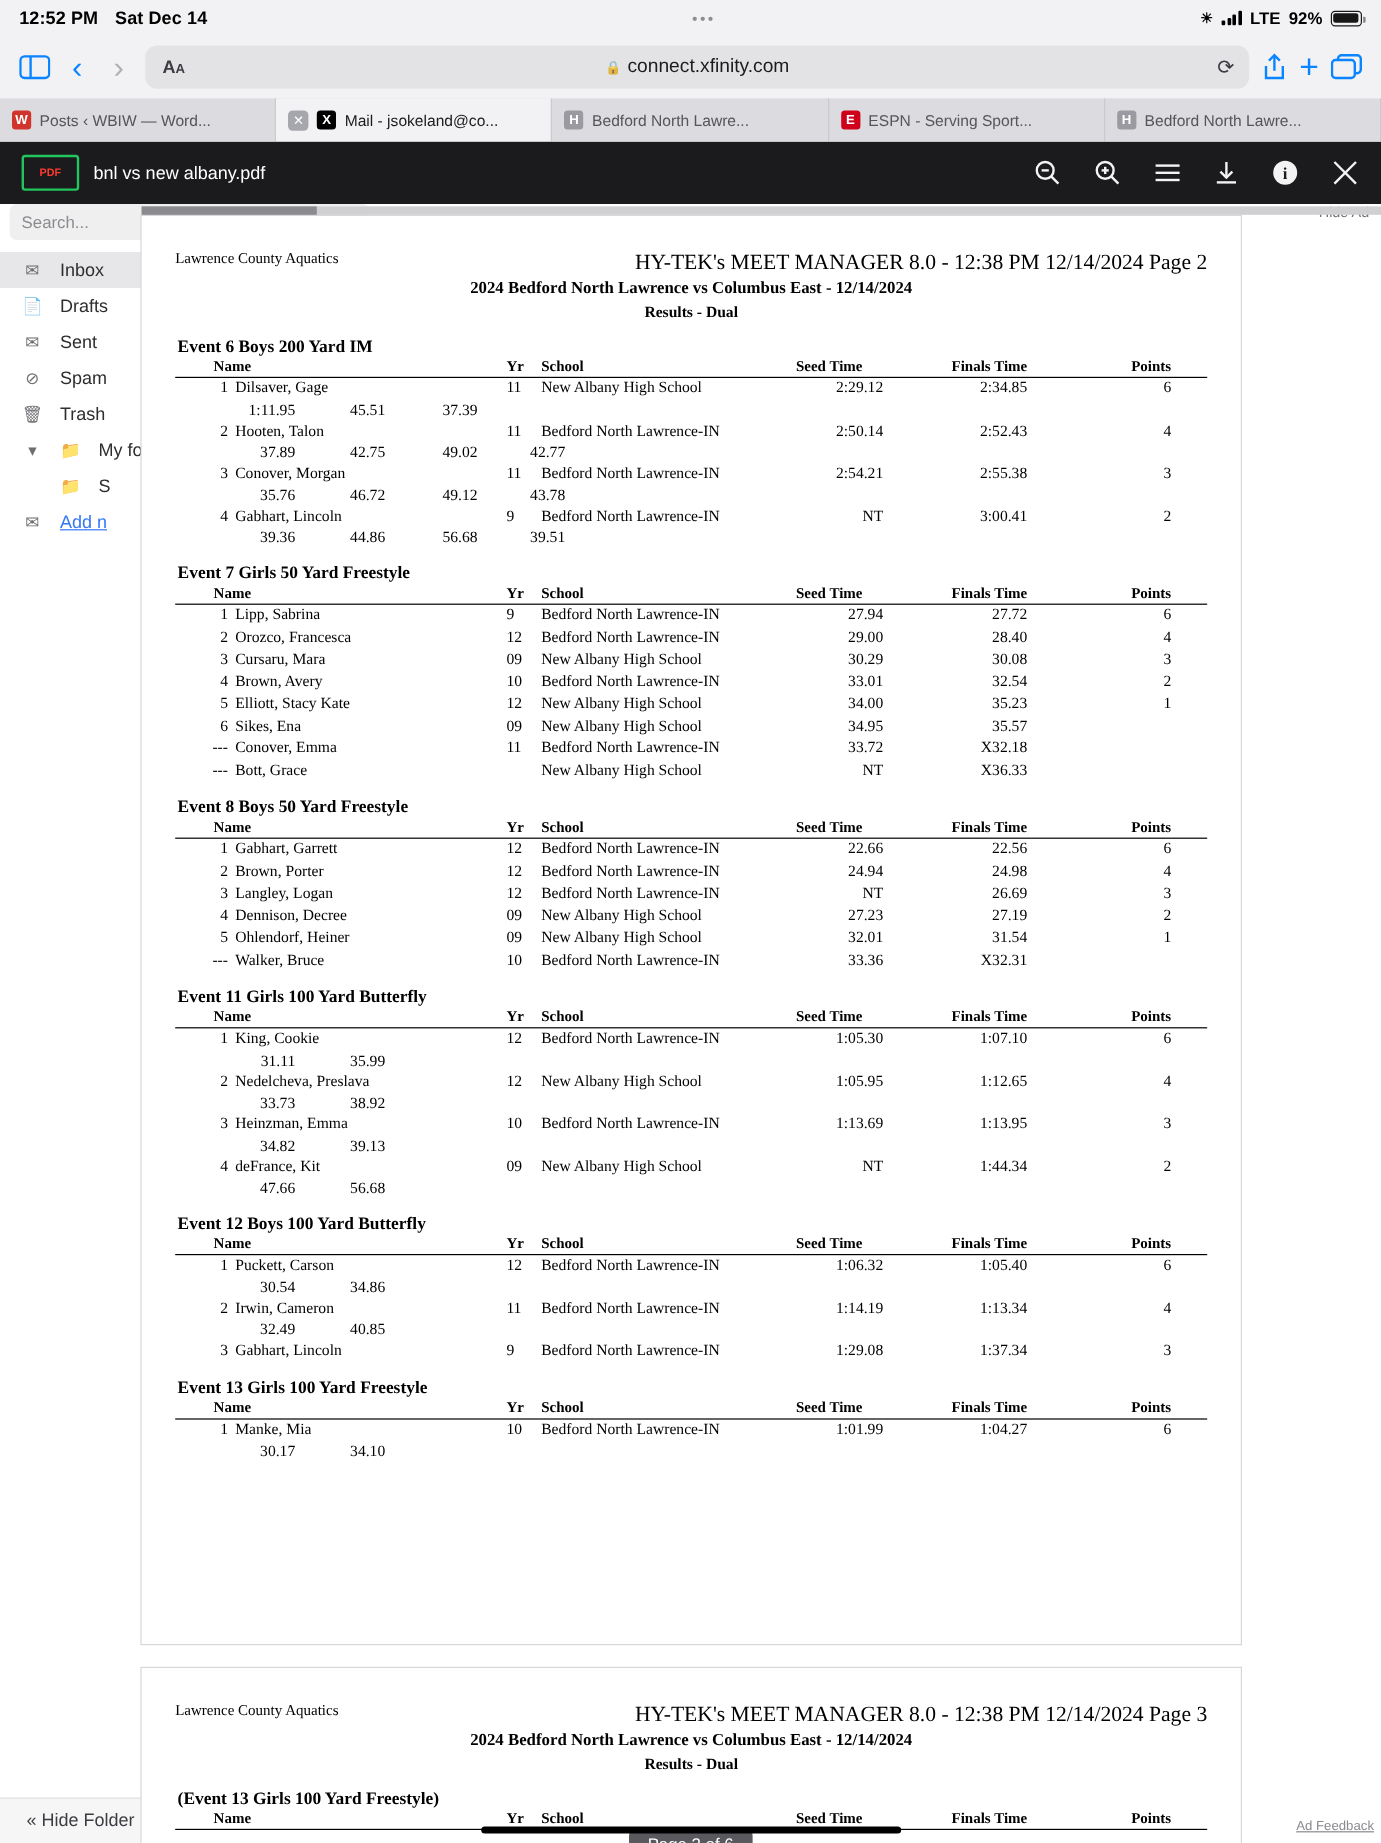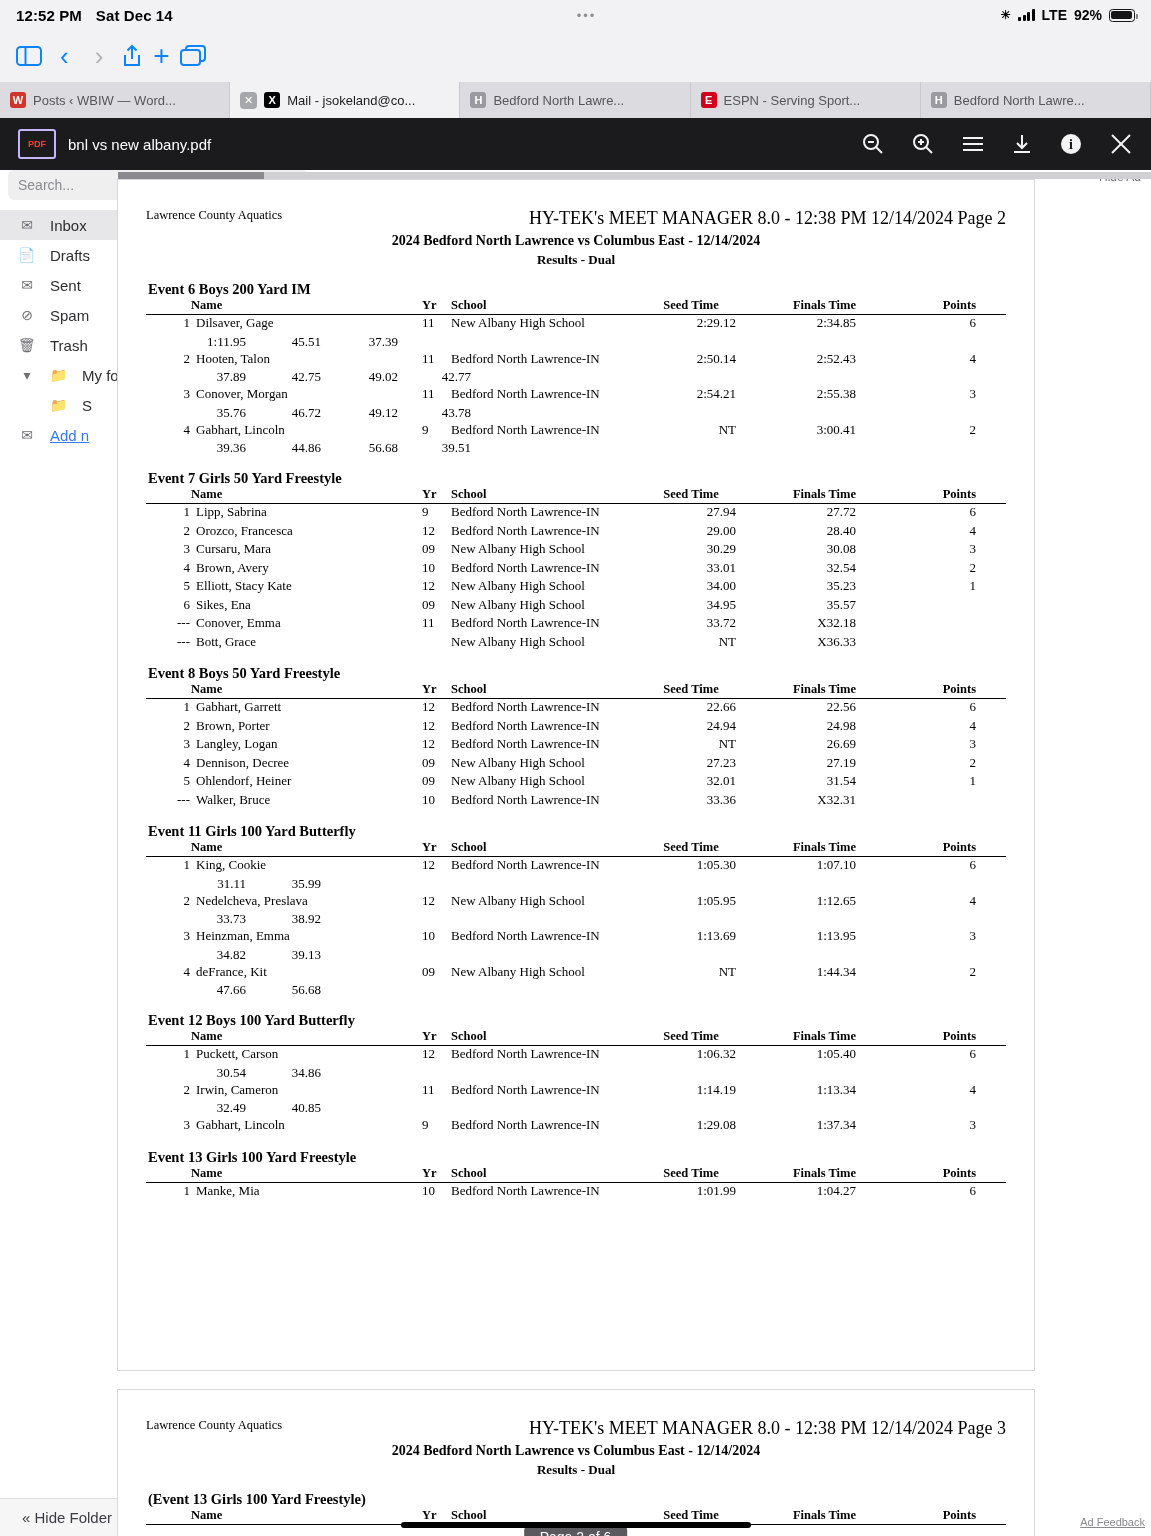--- a/index.html
+++ b/index.html
@@ -94,21 +94,21 @@
     display:flex; align-items:center; padding-left:22px; font-size:15px; color:#3c3c43;
   }
 
   
   .pdf-bar {
     position:absolute; left:0; top:0; right:0; height:52px; background:#1b1b1d;
     display:flex; align-items:center; padding:0 18px; color:#fff; z-index:5;
   }
   .pdf-file { display:flex; align-items:center; gap:12px; font-size:15px;}
   .pdf-ico {
-    width:38px;height:30px;border:2px solid #c4b5fd;border-radius:3px;
+    width:48px;height:30px;border:2px solid #22c55e;border-radius:3px;
     display:flex;align-items:center;justify-content:center;color:#ff3b30;
     font-size:9px;font-weight:700;
   }
   .pdf-actions{ margin-left:auto; display:flex; align-items:center; gap:26px; font-size:19px;}
   .pdf-actions .it{ cursor:pointer; opacity:.95; display:flex; align-items:center;}
 
   .scroll-track {
     position:absolute; top:54px; left:118px; right:0; height:7px; background:#d0d0d3; z-index:6;
   }
   .scroll-thumb{ position:absolute; left:0; top:0; height:7px; width:146px; background:#8a8a8f; }
@@ -138,21 +138,21 @@
 
   
   .col-place { left:22px; width:22px; text-align:right;}
   .col-name  { left:50px; }
   .col-yr    { left:276px; width:20px; text-align:left; }
   .col-school{ left:305px; }
   .col-seed  { left:500px; width:90px; text-align:right; }
   .col-final { left:620px; width:90px; text-align:right; }
   .col-pts   { left:760px; width:70px; text-align:right; }
 
-  .hdr-name { left:45px; }
+  .hdr-name { left:32px; }
   .hdr-yr   { left:276px; }
   .hdr-school{ left:305px; }
   .hdr-seed { left:500px; width:90px; text-align:center;}
   .hdr-final{ left:620px; width:90px; text-align:right;}
   .hdr-pts  { left:760px; width:70px; text-align:right;}
 
   .sp { position:absolute; text-align:right; width:60px; }
   .sp1{left:40px}.sp2{left:115px}.sp3{left:192px}.sp4{left:265px}
 
   .pagepill {
@@ -197,20 +197,26 @@
   <div class="toolbar">
     <span class="tb-icon">
       <svg width="26" height="22" viewBox="0 0 26 22">
           <rect x="1" y="2" width="24" height="18" rx="3.5" fill="none" stroke="#0a84ff" stroke-width="2"></rect>
           <line x1="9.5" y1="2" x2="9.5" y2="20" stroke="#0a84ff" stroke-width="2"></line>
         </svg>
     </span>
     <span class="tb-icon nav-chev">‹</span>
     <span class="tb-icon nav-chev gray">›</span>
 
+    <div class="urlbar">
+      <span class="aa">A<span class="small">A</span></span>
+      <span class="lock">🔒</span>
+      <span>connect.xfinity.com</span>
+      <span class="reload">⟳</span>
+    </div>
 
     <span class="tb-icon">
       <svg width="22" height="24" viewBox="0 0 22 24">
           <path d="M11 2 L11 15" stroke="#0a84ff" stroke-width="2" fill="none"></path>
           <path d="M6.5 6.5 L11 2 L15.5 6.5" stroke="#0a84ff" stroke-width="2" fill="none"></path>
           <path d="M4 11 L4 21 L18 21 L18 11" stroke="#0a84ff" stroke-width="2" fill="none"></path>
         </svg>
     </span>
     <span class="tb-icon" style="font-size:28px;font-weight:300;line-height:1;">+</span>
     <span class="tb-icon">
@@ -696,20 +702,24 @@
           </div>
           <div class="row">
             <span class="c col-place">1</span>
             <span class="c col-name">Manke, Mia</span>
             <span class="c col-yr">10</span>
             <span class="c col-school">Bedford North Lawrence-IN</span>
             <span class="c col-seed">1:01.99</span>
             <span class="c col-final">1:04.27</span>
             <span class="c col-pts">6</span>
           </div>
+          <div class="row splits">
+            <span class="sp sp1">30.17</span>
+            <span class="sp sp2">34.10</span>
+          </div>
         </div>
       </div>
     </div>
 
     <div class="sheet p3">
       <div class="doc-pad">
         <div class="doc-head">
           <span class="l">Lawrence County Aquatics</span>
           <span class="r">HY-TEK's MEET MANAGER 8.0 - 12:38 PM  12/14/2024  Page 3</span>
         </div>

